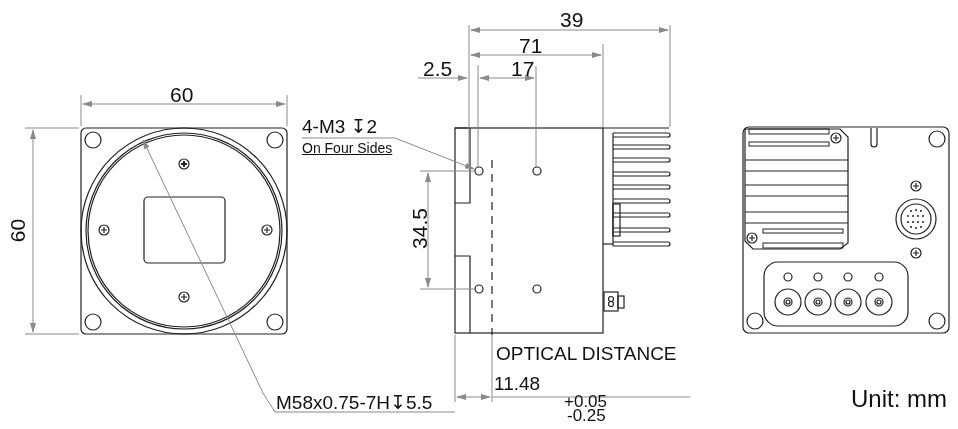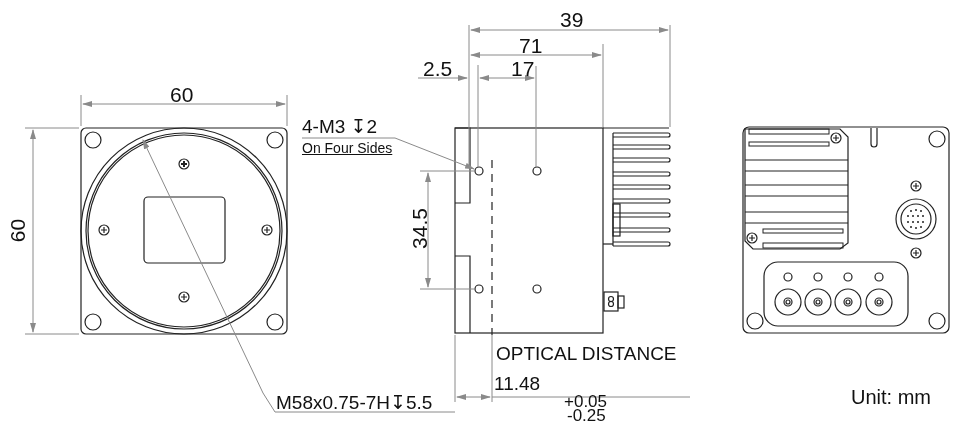--- a/index.html
+++ b/index.html
@@ -237,13 +237,13 @@
 <div class="lbl big" style="left:423px; top:58px;text-align:center;">2.5</div>
 <div class="lbl big rot" style="left:399px; top:218px;">34.5</div>
 <div class="lbl mid" style="left:302px; top:117px;">4-M3 ↧2</div>
 <div class="lbl sm" style="left:302px; top:141px;text-decoration:underline;">On Four Sides</div>
 
 <div class="lbl mid" style="left:496px; top:344px;">OPTICAL DISTANCE</div>
 <div class="lbl mid" style="left:494px; top:374px;">11.48</div>
 <div class="lbl tol" style="left:564px; top:368px;">+0.05</div>
 <div class="lbl tol" style="left:567px; top:382px;">-0.25</div>
 
-<div class="lbl mid" style="left:851px; top:387px; font-size:20px;">Unit: mm</div>
+<div class="lbl mid" style="left:851px; top:387px; font-size:24px;">Unit: mm</div>
 
 </body></html>

